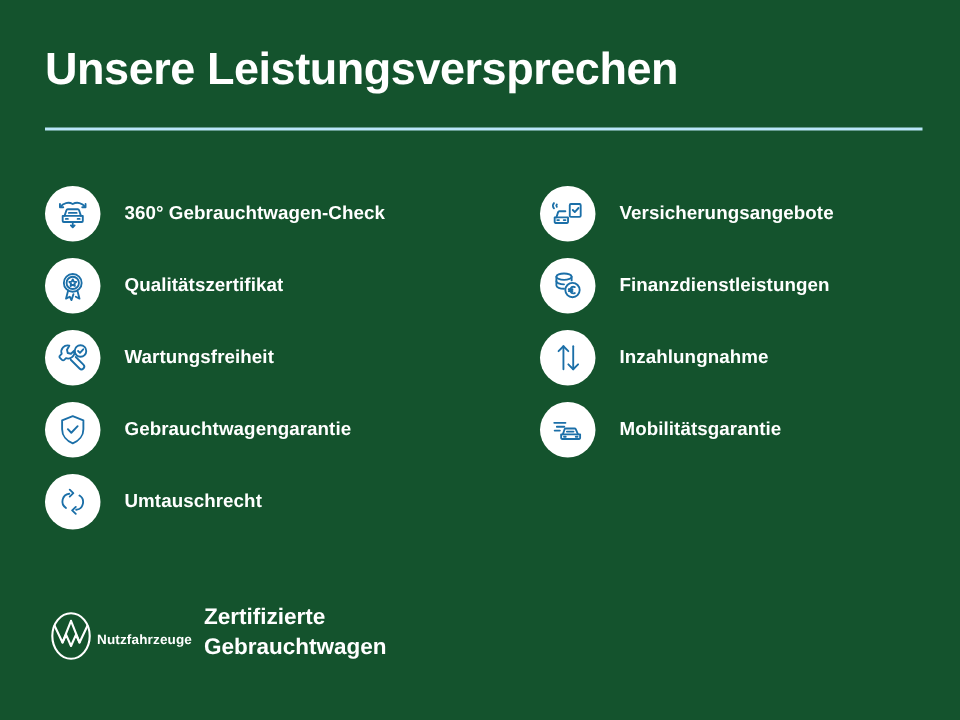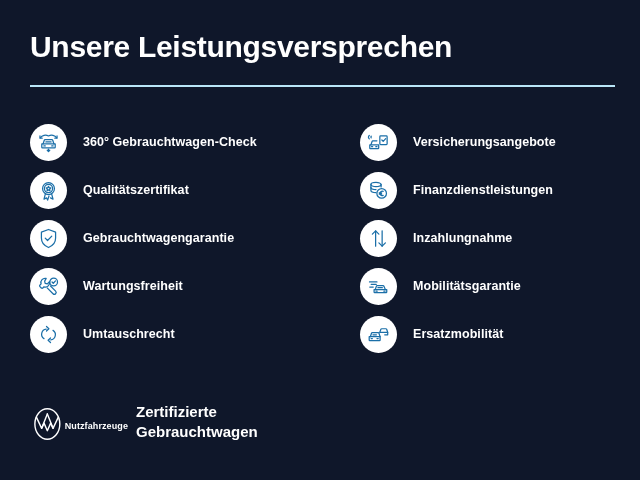--- a/index.html
+++ b/index.html
@@ -11,21 +11,21 @@
     height: 480px;
     overflow: hidden;
     background: #03ADEF;
     font-family: "Liberation Sans", sans-serif;
     -webkit-font-smoothing: antialiased;
   }
   .slide {
     position: relative;
     width: 640px;
     height: 480px;
-    background: #0f172a;
+    background: #14532d;
     box-sizing: border-box;
   }
 
   
   .page-title {
     position: absolute;
     left: 30px;
     top: 30px;
     font-size: 30px;
     font-weight: bold;
@@ -157,37 +157,37 @@
             <path d="M8.8 15.3 7.3 21l2.6-1.35L11.1 22l1.4-4.2"></path>
             <path d="M15.2 15.3 16.7 21l-2.6-1.35"></path>
           </svg>
         </div>
         <div class="feature-label">Qualitätszertifikat</div>
       </div>
 
       <div class="feature-row">
         <div class="icon-badge">
           <svg width="23" height="23" viewBox="0 0 24 24" fill="none" stroke="#1B6FA8" stroke-width="1.3" stroke-linecap="round" stroke-linejoin="round">
-            <path d="M12 2.6 4.6 5.4v6.2c0 4.5 3.1 8.2 7.4 9.8 4.3-1.6 7.4-5.3 7.4-9.8V5.4z"></path>
-            <path d="m8.6 11.6 2.4 2.5 4.4-4.6"></path>
-          </svg>
-        </div>
-        <div class="feature-label">Gebrauchtwagengarantie</div>
-      </div>
-
-      <div class="feature-row">
-        <div class="icon-badge">
-          <svg width="23" height="23" viewBox="0 0 24 24" fill="none" stroke="#1B6FA8" stroke-width="1.3" stroke-linecap="round" stroke-linejoin="round">
             <path d="M9.6 3.6a4.4 4.4 0 0 0-5.3 5.7l-1.2 1.2a1.1 1.1 0 0 0 0 1.6l1.4 1.4a1.1 1.1 0 0 0 1.6 0l1.2-1.2a4.4 4.4 0 0 0 5.7-5.3l-2.2 2.2-2.3-.5-.5-2.3z"></path>
             <path d="m10.6 13.4 6.1 6.1a1.9 1.9 0 0 0 2.7-2.7l-5.3-5.3"></path>
             <circle cx="17.4" cy="7.3" r="4"></circle>
             <path d="m15.7 7.3 1.3 1.3 2.3-2.5"></path>
           </svg>
         </div>
         <div class="feature-label">Wartungsfreiheit</div>
+      </div>
+
+      <div class="feature-row">
+        <div class="icon-badge">
+          <svg width="23" height="23" viewBox="0 0 24 24" fill="none" stroke="#1B6FA8" stroke-width="1.3" stroke-linecap="round" stroke-linejoin="round">
+            <path d="M12 2.6 4.6 5.4v6.2c0 4.5 3.1 8.2 7.4 9.8 4.3-1.6 7.4-5.3 7.4-9.8V5.4z"></path>
+            <path d="m8.6 11.6 2.4 2.5 4.4-4.6"></path>
+          </svg>
+        </div>
+        <div class="feature-label">Gebrauchtwagengarantie</div>
       </div>
 
       <div class="feature-row">
         <div class="icon-badge">
           <svg width="23" height="23" viewBox="0 0 24 24" fill="none" stroke="#1B6FA8" stroke-width="1.3" stroke-linecap="round" stroke-linejoin="round">
             <path d="M9.6 6.4a5.4 5.4 0 0 0-2.3 9.9"></path>
             <path d="M9.9 3.6 12.4 6l-2.5 2.4"></path>
             <path d="M14.4 17.6a5.4 5.4 0 0 0 2.3-9.9"></path>
             <path d="M14.1 20.4 11.6 18l2.5-2.4"></path>
           </svg>
@@ -247,33 +247,20 @@
             <path d="M7.4 15.2h13.2v2.6a.6.6 0 0 1-.6.6H8a.6.6 0 0 1-.6-.6z"></path>
             <path d="m8.6 15.2 1.2-3.5a.9.9 0 0 1 .85-.6h6.1a.9.9 0 0 1 .8.5l1.6 3.6"></path>
             <path d="M9.4 16.9h1.2M17.6 16.9h1.2"></path>
             <path d="M11.4 13.3h4.6"></path>
             <path d="M2.6 7.2h7.8M4.4 9.9h5.2M2.9 12.6h3.6"></path>
           </svg>
         </div>
         <div class="feature-label">Mobilitätsgarantie</div>
       </div>
 
-      <div class="feature-row">
-        <div class="icon-badge">
-          <svg width="23" height="23" viewBox="0 0 24 24" fill="none" stroke="#1B6FA8" stroke-width="1.3" stroke-linecap="round" stroke-linejoin="round">
-            <path d="M13.4 9.7 14.5 6.6a.9.9 0 0 1 .85-.6h4.3a.9.9 0 0 1 .85.6l1.1 3.1"></path>
-            <path d="M13.4 9.7h8.2v2.6h-3.1"></path>
-            <path d="M2.3 14.3h11.4v3.4a.6.6 0 0 1-.6.6H2.9a.6.6 0 0 1-.6-.6z"></path>
-            <path d="m3.5 14.3 1.2-3.6a.9.9 0 0 1 .85-.6h6.1a.9.9 0 0 1 .85.6l1.2 3.6"></path>
-            <path d="M4.3 16.2h1.3M10.4 16.2h1.3"></path>
-            <path d="M6.2 12.3h3.6"></path>
-          </svg>
-        </div>
-        <div class="feature-label">Ersatzmobilität</div>
-      </div>
 
     </div>
   </div>
 
   <div class="footer">
     <div class="brand-block">
       <svg class="vw-logo" width="52" height="52" viewBox="0 0 64 64" fill="none" stroke="#FFFFFF" stroke-width="2.6" stroke-linecap="round" stroke-linejoin="round">
         <ellipse cx="32" cy="32" rx="23" ry="28"></ellipse>
         <path d="M32 13.5 21.5 40 11.8 19.4"></path>
         <path d="M32 13.5 42.5 40l9.7-20.6"></path>

